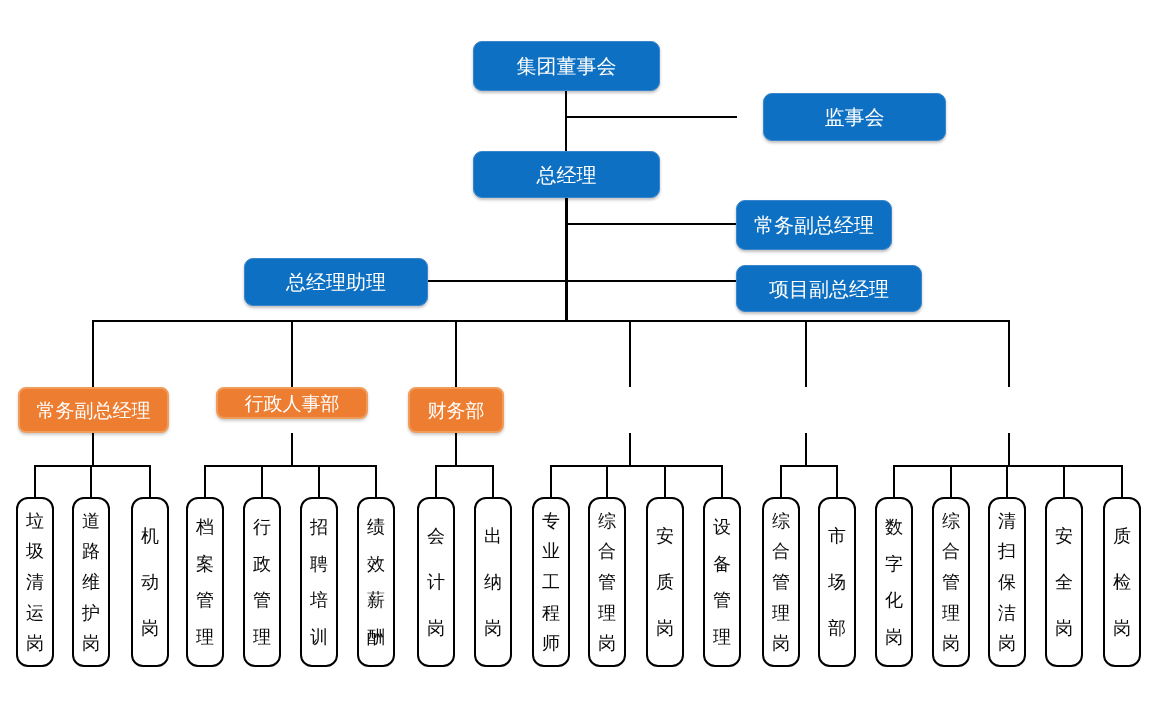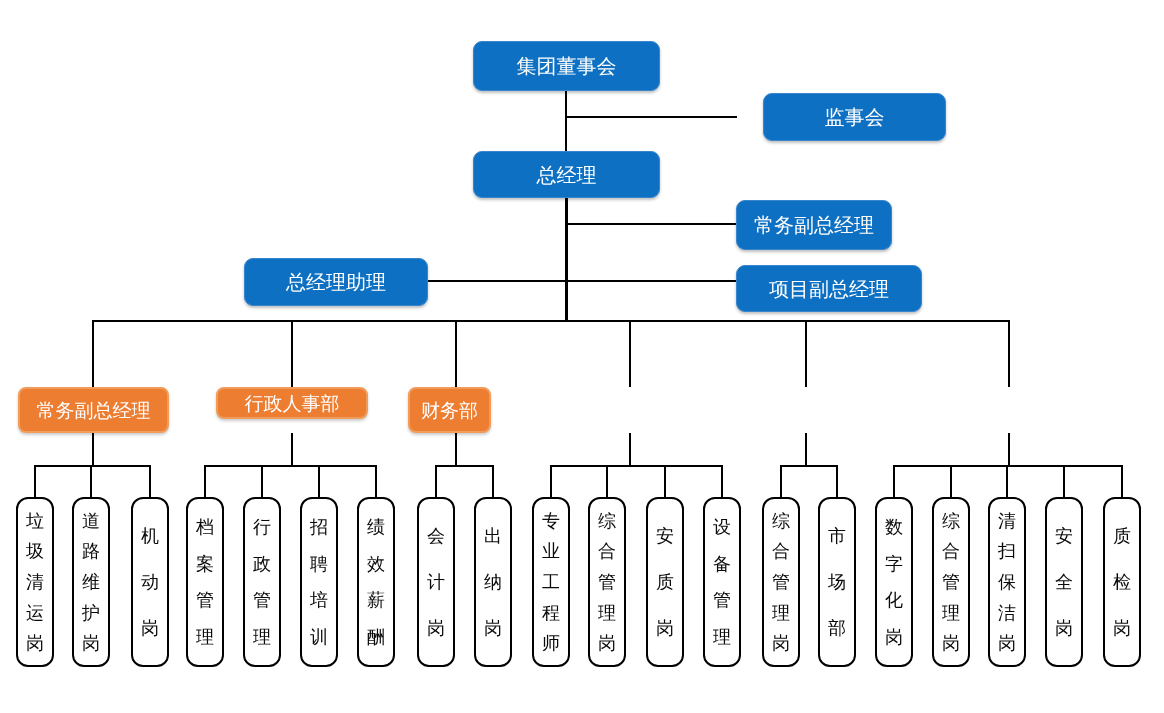--- a/index.html
+++ b/index.html
@@ -115,21 +115,21 @@
 
   <div class="node blue" style="left:473px;top:41px;width:187px;height:50px">集团董事会</div>
   <div class="node blue" style="left:763px;top:93px;width:183px;height:48px">监事会</div>
   <div class="node blue" style="left:473px;top:151px;width:187px;height:47px">总经理</div>
   <div class="node blue" style="left:736px;top:200px;width:156px;height:50px">常务副总经理</div>
   <div class="node blue" style="left:244px;top:258px;width:184px;height:48px">总经理助理</div>
   <div class="node blue" style="left:736px;top:265px;width:186px;height:47px">项目副总经理</div>
 
   <div class="node dept" style="left:18px;top:387px;width:151px;height:46px">常务副总经理</div>
   <div class="node dept" style="left:216px;top:387px;width:152px;height:32px">行政人事部</div>
-  <div class="node dept" style="left:408px;top:387px;width:83px;height:46px">财务部</div>
+  <div class="node dept" style="left:408px;top:387px;width:96px;height:46px">财务部</div>
 
   <div class="pos-box" style="left:16px">
       <div class="vchar">垃</div>
       <div class="vchar">圾</div>
       <div class="vchar">清</div>
       <div class="vchar">运</div>
       <div class="vchar">岗</div>
     </div>
   <div class="pos-box" style="left:72px">
       <div class="vchar">道</div>

